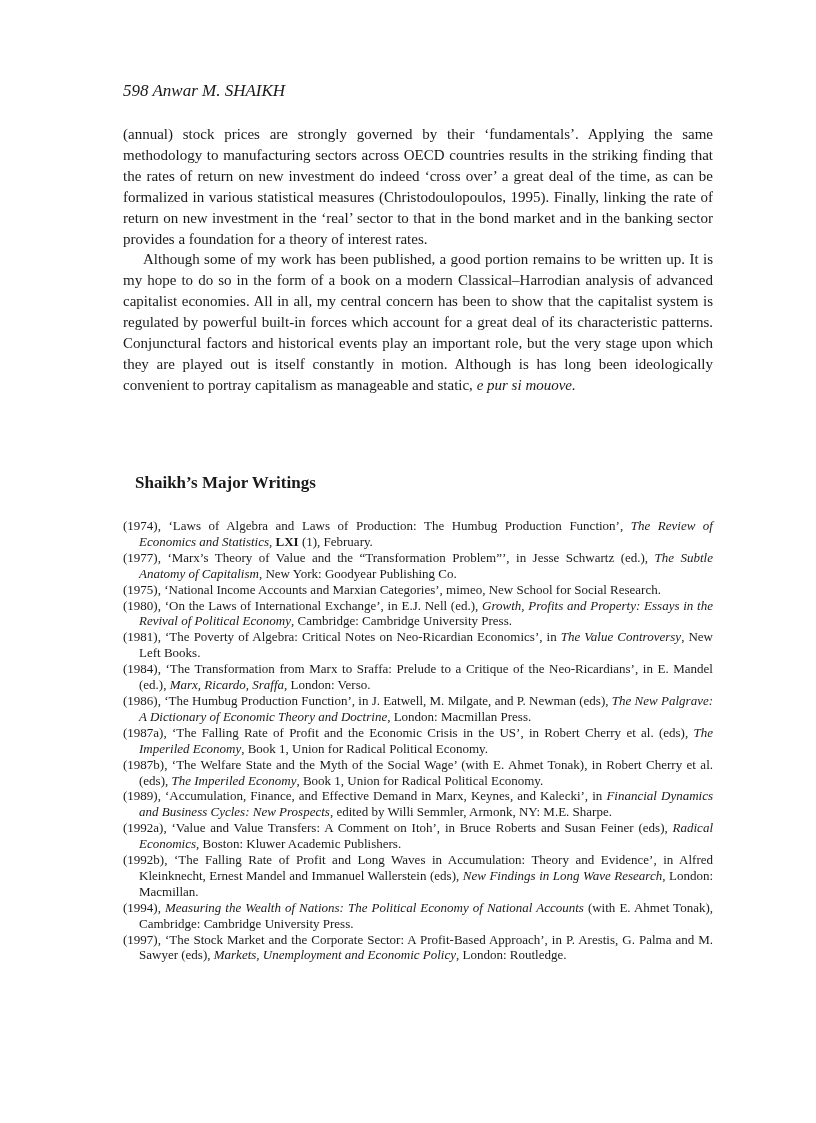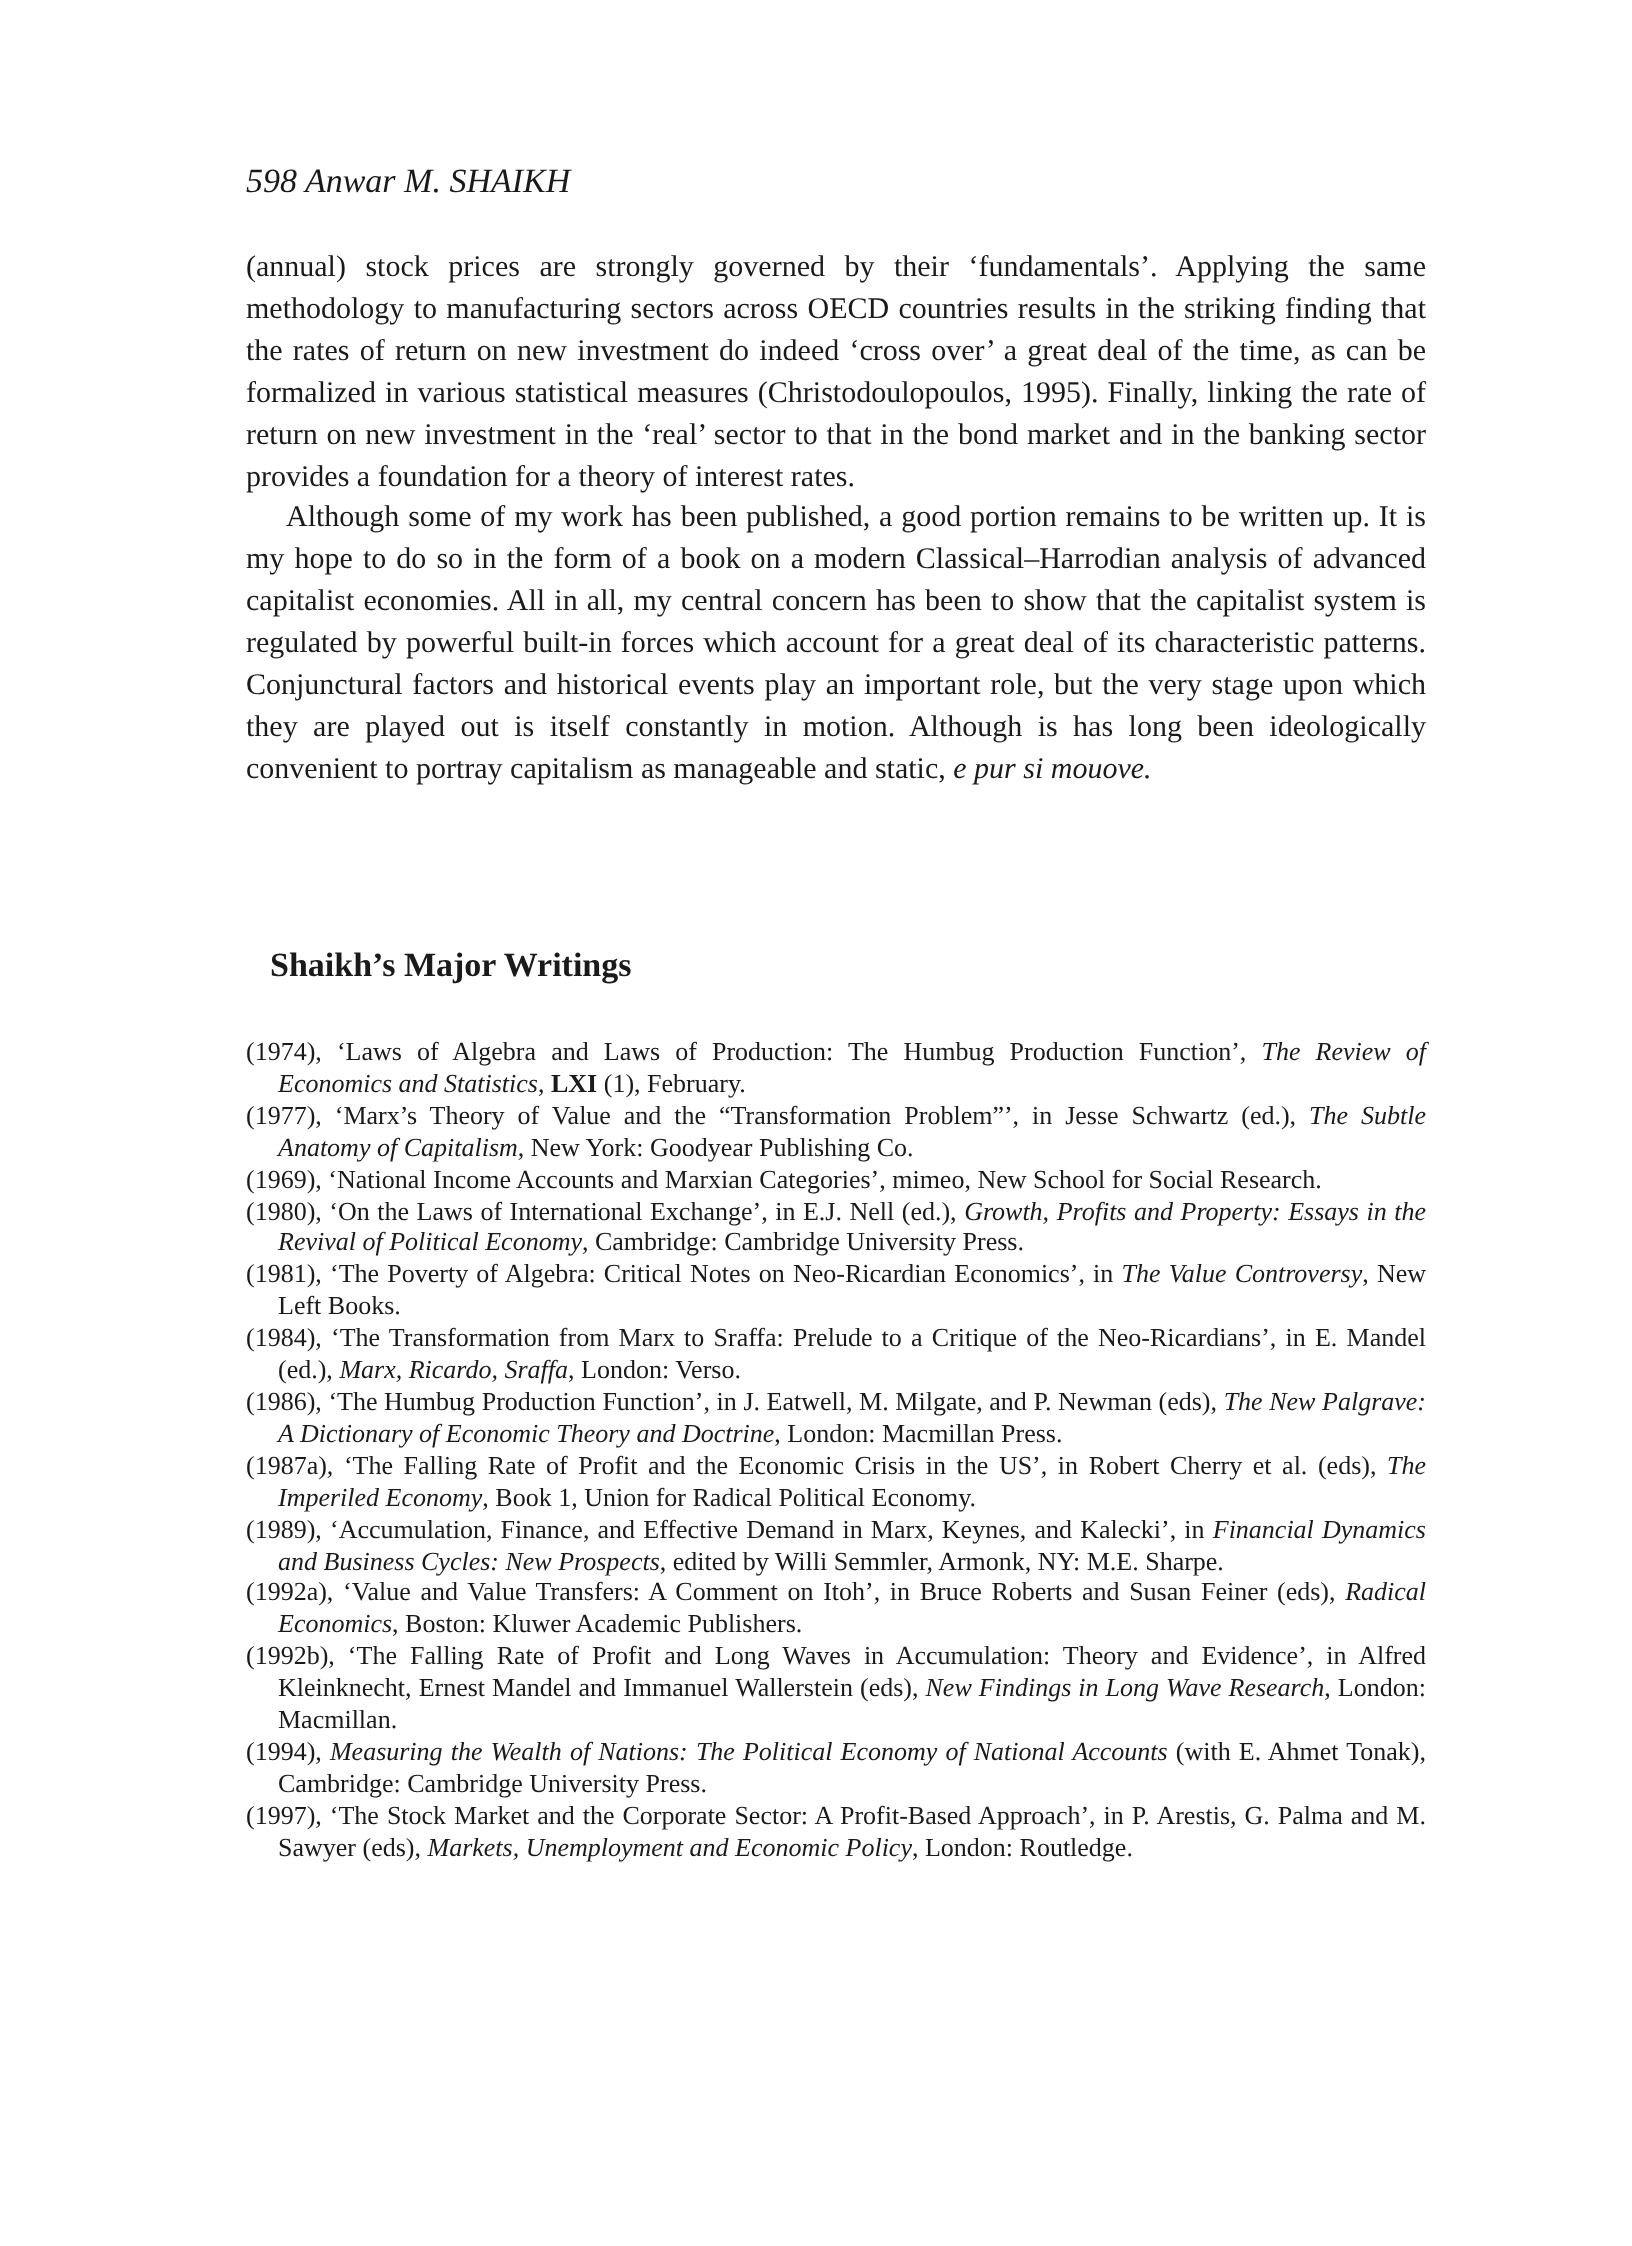--- a/index.html
+++ b/index.html
@@ -28,25 +28,26 @@
   <div class="body-text">
     <p>(annual) stock prices are strongly governed by their ‘fundamentals’. Applying the same methodology to manufacturing sectors across OECD countries results in the striking finding that the rates of return on new investment do indeed ‘cross over’ a great deal of the time, as can be formalized in various statistical measures (Christodoulopoulos, 1995). Finally, linking the rate of return on new investment in the ‘real’ sector to that in the bond market and in the banking sector provides a foundation for a theory of interest rates.</p>
     <p><span>Although some of my work has been published, a good portion remains to be written up. It is my hope to do so in the form of a book on a modern Classical–Harrodian analysis of advanced capitalist economies. All in all, my central concern has been to show that the capitalist system is regulated by powerful built-in forces which account for a great deal of its characteristic patterns. Conjunctural factors and historical events play an important role, but the very stage upon which they are played out is itself constantly in motion. Although is has long been ideologically convenient to portray capitalism as manageable and static, </span><i>e pur si mouove.</i></p>
   </div>
 
   <div class="section-title">Shaikh’s Major Writings</div>
 
   <div class="biblio" id="biblio">
       <p class="bib-entry"><span>(1974), ‘Laws of Algebra and Laws of Production: The Humbug Production Function’, </span><i>The Review of Economics and Statistics</i><span>, </span><b>LXI</b><span> (1), February.</span></p>
       <p class="bib-entry"><span>(1977), ‘Marx’s Theory of Value and the “Transformation Problem”’, in Jesse Schwartz (ed.), </span><i>The Subtle Anatomy of Capitalism</i><span>, New York: Goodyear Publishing Co.</span></p>
-      <p class="bib-entry"><span>(1969), ‘National Income Accounts and Marxian Categories’, mimeo, New School for Social Research.</span></p>
+      <p class="bib-entry"><span>(1975), ‘National Income Accounts and Marxian Categories’, mimeo, New School for Social Research.</span></p>
       <p class="bib-entry"><span>(1980), ‘On the Laws of International Exchange’, in E.J. Nell (ed.), </span><i>Growth, Profits and Property: Essays in the Revival of Political Economy</i><span>, Cambridge: Cambridge University Press.</span></p>
       <p class="bib-entry"><span>(1981), ‘The Poverty of Algebra: Critical Notes on Neo-Ricardian Economics’, in </span><i>The Value Controversy</i><span>, New Left Books.</span></p>
       <p class="bib-entry"><span>(1984), ‘The Transformation from Marx to Sraffa: Prelude to a Critique of the Neo-Ricardians’, in E. Mandel (ed.), </span><i>Marx, Ricardo, Sraffa</i><span>, London: Verso.</span></p>
       <p class="bib-entry"><span>(1986), ‘The Humbug Production Function’, in J. Eatwell, M. Milgate, and P. Newman (eds), </span><i>The New Palgrave: A Dictionary of Economic Theory and Doctrine</i><span>, London: Macmillan Press.</span></p>
       <p class="bib-entry"><span>(1987a), ‘The Falling Rate of Profit and the Economic Crisis in the US’, in Robert Cherry et al. (eds), </span><i>The Imperiled Economy</i><span>, Book 1, Union for Radical Political Economy.</span></p>
+      <p class="bib-entry"><span>(1987b), ‘The Welfare State and the Myth of the Social Wage’ (with E. Ahmet Tonak), in Robert Cherry et al. (eds), </span><i>The Imperiled Economy</i><span>, Book 1, Union for Radical Political Economy.</span></p>
       <p class="bib-entry"><span>(1989), ‘Accumulation, Finance, and Effective Demand in Marx, Keynes, and Kalecki’, in </span><i>Financial Dynamics and Business Cycles: New Prospects</i><span>, edited by Willi Semmler, Armonk, NY: M.E. Sharpe.</span></p>
       <p class="bib-entry"><span>(1992a), ‘Value and Value Transfers: A Comment on Itoh’, in Bruce Roberts and Susan Feiner (eds), </span><i>Radical Economics</i><span>, Boston: Kluwer Academic Publishers.</span></p>
       <p class="bib-entry"><span>(1992b), ‘The Falling Rate of Profit and Long Waves in Accumulation: Theory and Evidence’, in Alfred Kleinknecht, Ernest Mandel and Immanuel Wallerstein (eds), </span><i>New Findings in Long Wave Research</i><span>, London: Macmillan.</span></p>
       <p class="bib-entry"><span>(1994), </span><i>Measuring the Wealth of Nations: The Political Economy of National Accounts</i><span> (with E. Ahmet Tonak), Cambridge: Cambridge University Press.</span></p>
       <p class="bib-entry"><span>(1997), ‘The Stock Market and the Corporate Sector: A Profit-Based Approach’, in P. Arestis, G. Palma and M. Sawyer (eds), </span><i>Markets, Unemployment and Economic Policy</i><span>, London: Routledge.</span></p>
     </div>
 </div>
 
 </body></html>

